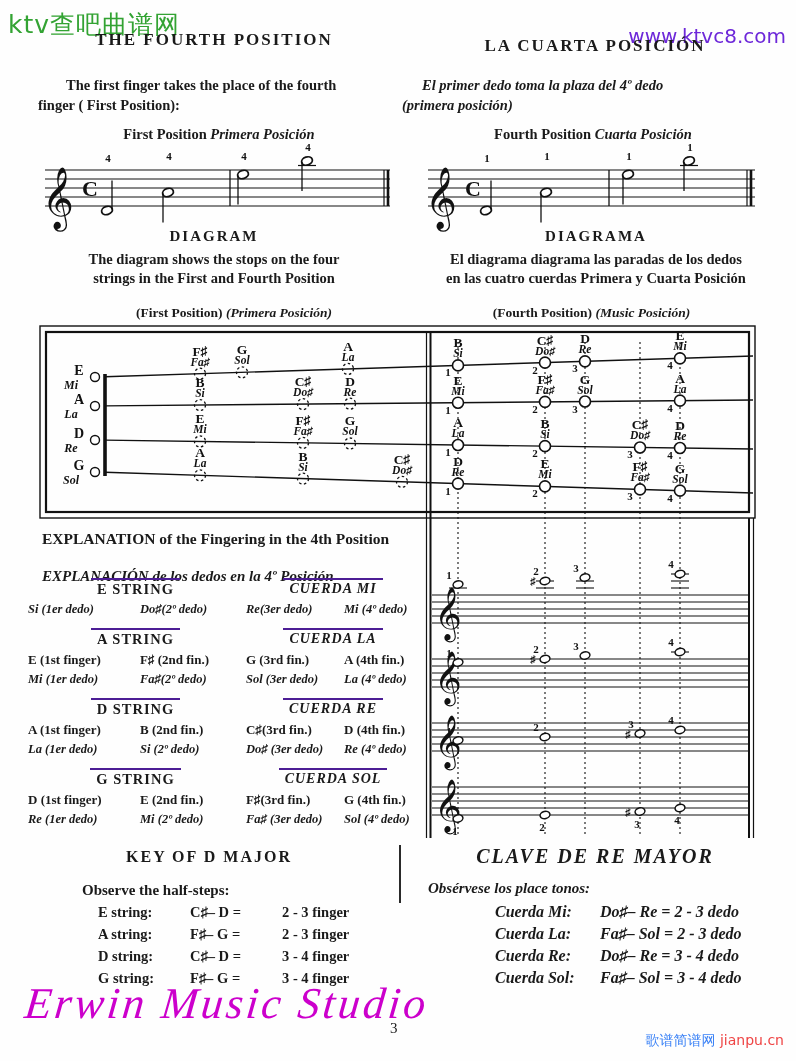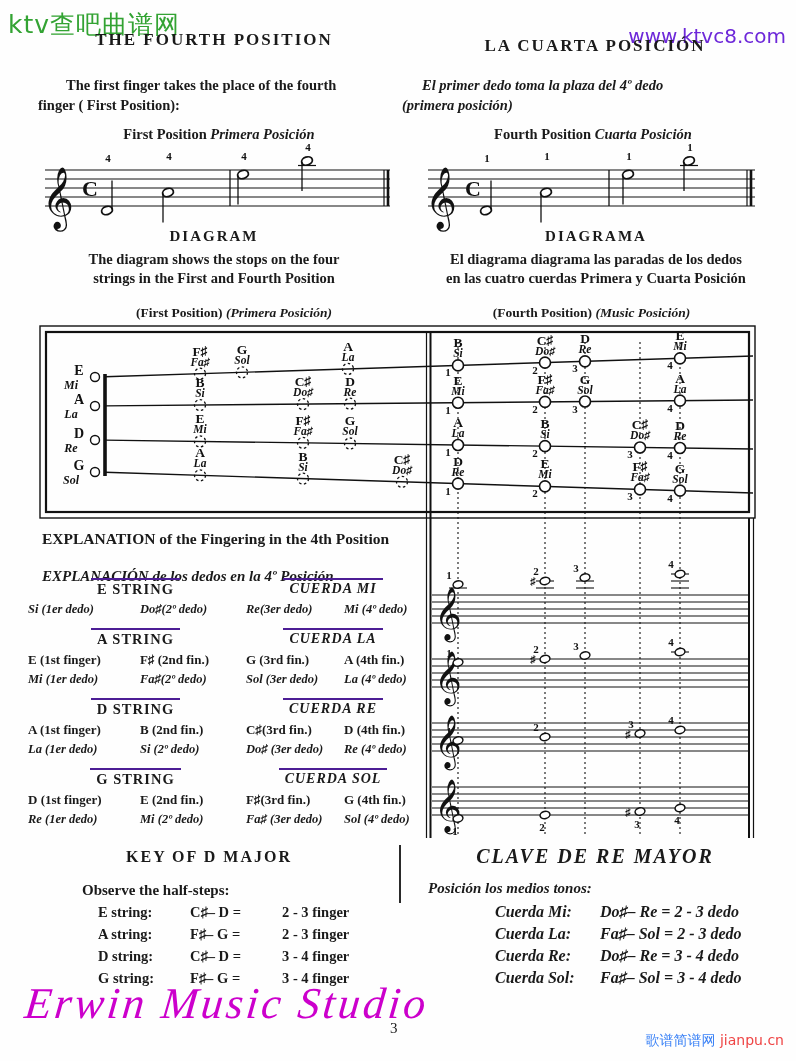--- a/index.html
+++ b/index.html
@@ -445,21 +445,21 @@
         <span class="k2">C♯– D =</span>
         <span class="k3">3 - 4 finger</span>
       </div>
       <div class="krow">
         <span class="k1">G string:</span>
         <span class="k2">F♯– G =</span>
         <span class="k3">3 - 4 finger</span>
       </div>
     </div>
   <div class="txt key-title-es">CLAVE DE RE MAYOR</div>
-  <div class="txt key-intro-es">Posición los medios tonos:</div>
+  <div class="txt key-intro-es">Obsérvese los place tonos:</div>
   <div class="txt" id="key-es-rows">
       <div class="krow-es">
         <span class="k1e">Cuerda Mi:</span>
         <span>Do♯– Re = 2 - 3 dedo</span>
       </div>
       <div class="krow-es">
         <span class="k1e">Cuerda La:</span>
         <span>Fa♯– Sol = 2 - 3 dedo</span>
       </div>
       <div class="krow-es">

